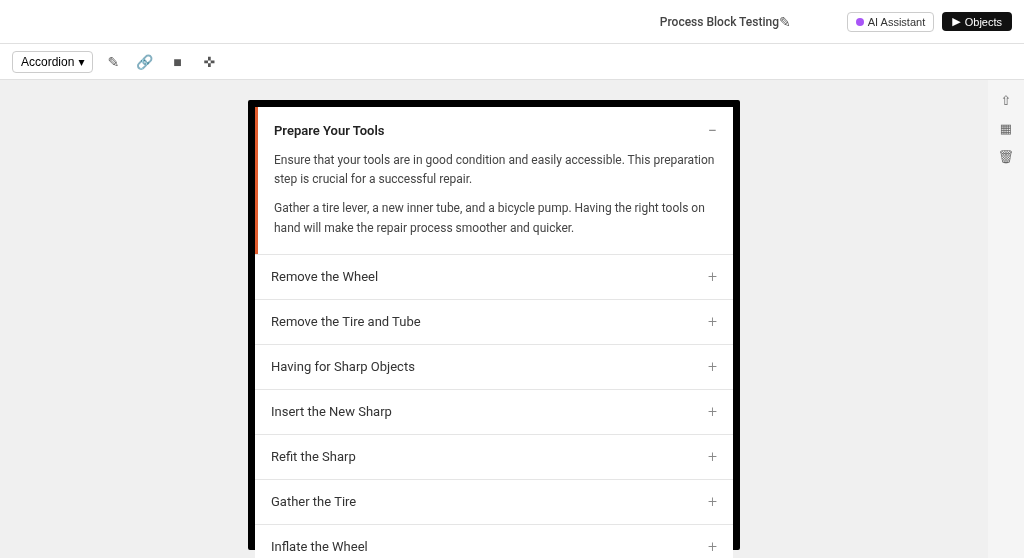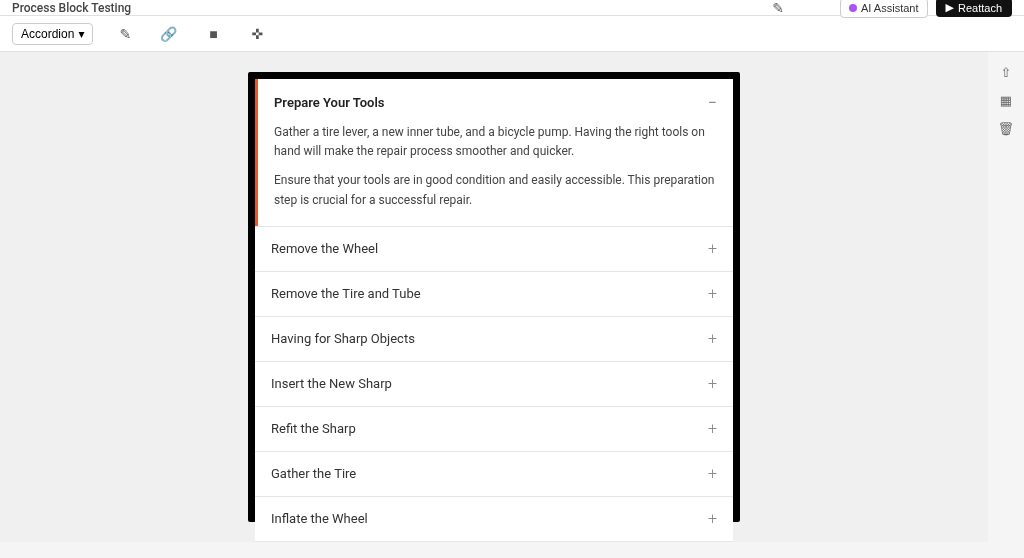--- a/index.html
+++ b/index.html
@@ -8,26 +8,26 @@
       background: #f5f5f5;
       width: 1024px;
       height: 558px;
       overflow: hidden;
       font-size: 13px;
       color: #333;
     }
 
     
     .top-bar {
-      height: 16px;
+      height: 44px;
       background: #fff;
       border-bottom: 1px solid #e0e0e0;
       display: flex;
       align-items: center;
-      justify-content: space-between;
+      justify-content: flex-end;
       padding: 0 12px;
     }
     .top-bar-title {
       font-size: 12px;
       font-weight: 500;
       color: #444;
     }
     .top-bar-right {
       display: flex;
       align-items: center;
@@ -71,21 +71,21 @@
     }
 
     
     .toolbar {
       height: 36px;
       background: #fff;
       border-bottom: 1px solid #e0e0e0;
       display: flex;
       align-items: center;
       padding: 0 12px;
-      gap: 20px;
+      gap: 8px;
     }
     .accordion-dropdown {
       display: flex;
       align-items: center;
       gap: 4px;
       border: 1px solid #ccc;
       border-radius: 4px;
       padding: 3px 8px;
       font-size: 12px;
       background: #fff;
@@ -217,21 +217,21 @@
 <div class="top-bar">
   <span class="top-bar-title">Process Block Testing</span>
   <div class="top-bar-right">
     <span class="chat-icon">✎</span>
     <button class="btn-ai-assistant">
       <span class="ai-icon"></span>
       <span>AI Assistant</span>
     </button>
     <button class="btn-preview">
       <span>▶</span>
-      <span>Reattach</span>
+      <span>Objects</span>
     </button>
   </div>
 </div>
 
 <div class="toolbar">
   <button class="accordion-dropdown">
     <span>Accordion</span>
     <span>▾</span>
   </button>
   <button class="toolbar-icon-btn">✎</button>
@@ -244,22 +244,22 @@
 
   <div class="center-panel">
     <div class="accordion-container">
 
       <div class="accordion-item-active">
         <div class="accordion-item-active-header">
           <span class="accordion-item-active-title">Prepare Your Tools</span>
           <span class="accordion-item-active-action cursor-hand">−</span>
         </div>
         <div class="accordion-item-active-body">
+          <p>Ensure that your tools are in good condition and easily accessible. This preparation step is crucial for a successful repair.</p>
           <p>Gather a tire lever, a new inner tube, and a bicycle pump. Having the right tools on hand will make the repair process smoother and quicker.</p>
-          <p>Ensure that your tools are in good condition and easily accessible. This preparation step is crucial for a successful repair.</p>
         </div>
       </div>
 
       <div class="accordion-item">
         <span class="accordion-item-title">Remove the Wheel</span>
         <span class="accordion-item-icon">+</span>
       </div>
       <div class="accordion-item">
         <span class="accordion-item-title">Remove the Tire and Tube</span>
         <span class="accordion-item-icon">+</span>

